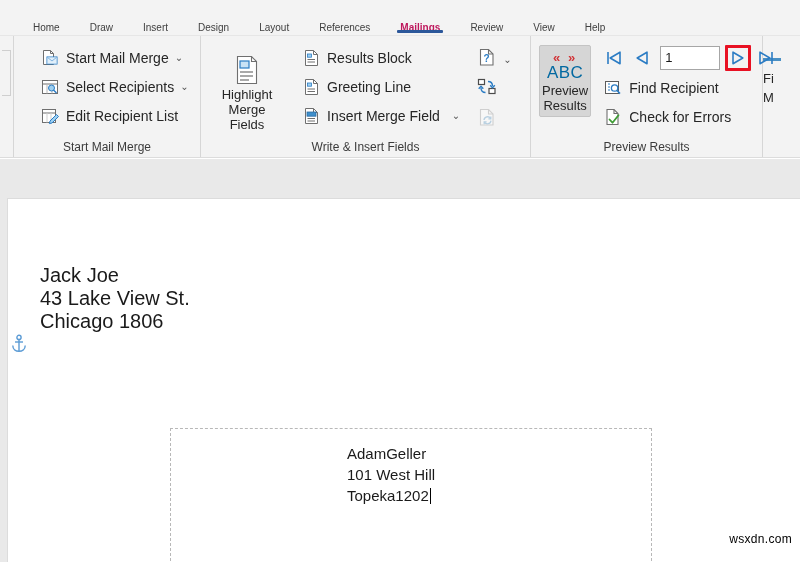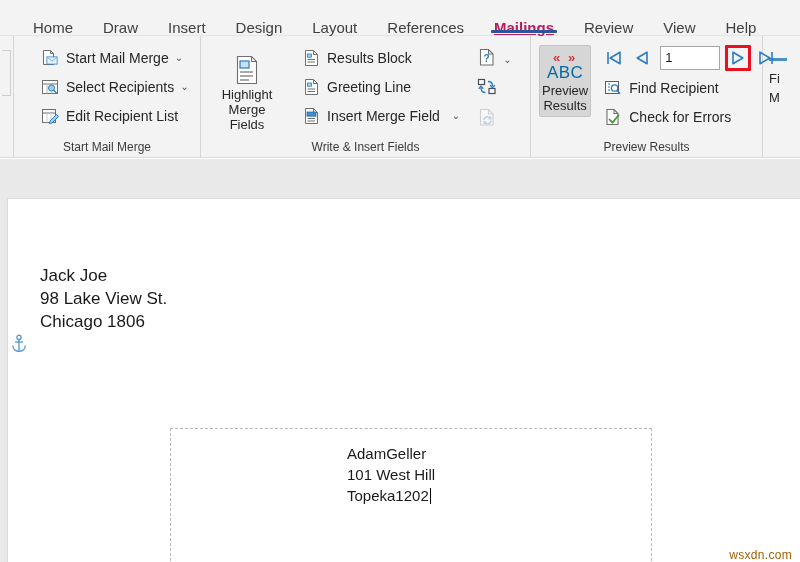--- a/index.html
+++ b/index.html
@@ -18,21 +18,21 @@
     height: 36px;
     background: #f3f3f3;
     display: flex;
     align-items: stretch;
     padding-left: 18px;
     border-bottom: 1px solid #e6e6e6;
   }
   .tab {
     display: flex; align-items: center;
     padding: 0 15px;
-    font-size: 15px;
+    font-size: 10px;
     color: #404040;
     cursor: pointer;
     position: relative;
     margin-top: 20px;
   }
   .tab.active { font-weight: bold; color: #be185d; text-decoration: underline; }
   .tab.active::after {
     content: "";
     position: absolute;
     left: 12px; right: 12px; bottom: 2px;
@@ -136,21 +136,21 @@
   .left-sliver .nub {
     position:absolute; left:2px; top:14px; width:9px; height:46px;
     border:1px solid #cfcfcf; border-left:none; background:#f3f3f3;
   }
 
   
   .right-cut {
     border-left: 1px solid #d6d6d6;
     width: 36px;
     display:flex; flex-direction:column; align-items:flex-start;
-    padding-top: 22px; padding-left: 6px;
+    padding-top: 22px; 
     overflow: hidden;
   }
   .right-cut .bar { width:18px; height:3px; background:#4a90c4; margin-bottom:8px;}
   .right-cut .lbl { font-size:13px; line-height:19px; color:#262626; white-space:nowrap;}
 
   
   .docarea {
     position: absolute;
     top: 159px; left: 0; right: 0; bottom: 0;
     background: #e9e9e9;
@@ -158,21 +158,21 @@
   .page {
     position: absolute;
     left: 8px; top: 40px;
     width: 792px; height: 500px;
     background: #ffffff;
     box-shadow: 0 0 0 1px #dcdcdc;
   }
   .addr {
     position: absolute;
     left: 32px; top: 65px;
-    font-size: 17px;
+    font-size: 20px;
     line-height: 23px;
     color: #1a1a1a;
     font-family: "Liberation Sans", sans-serif;
   }
   .anchor {
     position: absolute;
     left: 2px; top: 135px;
     width: 20px; height: 20px;
   }
   .textbox {
@@ -191,23 +191,23 @@
   }
   .caret {
     display:inline-block;
     width:1px; height:16px;
     background:#000;
     vertical-align:-3px;
     margin-left:1px;
   }
   .watermark {
     position: absolute;
-    right: 8px; bottom: 0;
+    right: 8px; bottom: 16px;
     font-size: 12px;
-    color: #a16207;
+    color: #000000;
     letter-spacing: 0.3px;
   }
 </style>
 </head>
 <body>
 
 <div class="tabbar">
   <div class="tab">
       <span>Home</span>
     </div>
@@ -479,21 +479,21 @@
     <div class="lbl">M</div>
   </div>
 
 </div>
 
 <div class="docarea">
   <div class="page">
 
     <div class="addr">
       <div>Jack Joe</div>
-      <div>98 Lake View St.</div>
+      <div>43 Lake View St.</div>
       <div>Chicago 1806</div>
     </div>
 
     <span class="anchor">
       <svg width="18" height="20" viewBox="0 0 18 20">
         <circle cx="9" cy="3.4" r="2.1" fill="none" stroke="#5b9bd5" stroke-width="1.4"></circle>
         <line x1="9" y1="5.5" x2="9" y2="17" stroke="#5b9bd5" stroke-width="1.4"></line>
         <line x1="5" y1="8" x2="13" y2="8" stroke="#5b9bd5" stroke-width="1.4"></line>
         <path d="M2.8 11.5c0 4 3 5.8 6.2 5.8s6.2-1.8 6.2-5.8" fill="none" stroke="#5b9bd5" stroke-width="1.4"></path>
       </svg>

